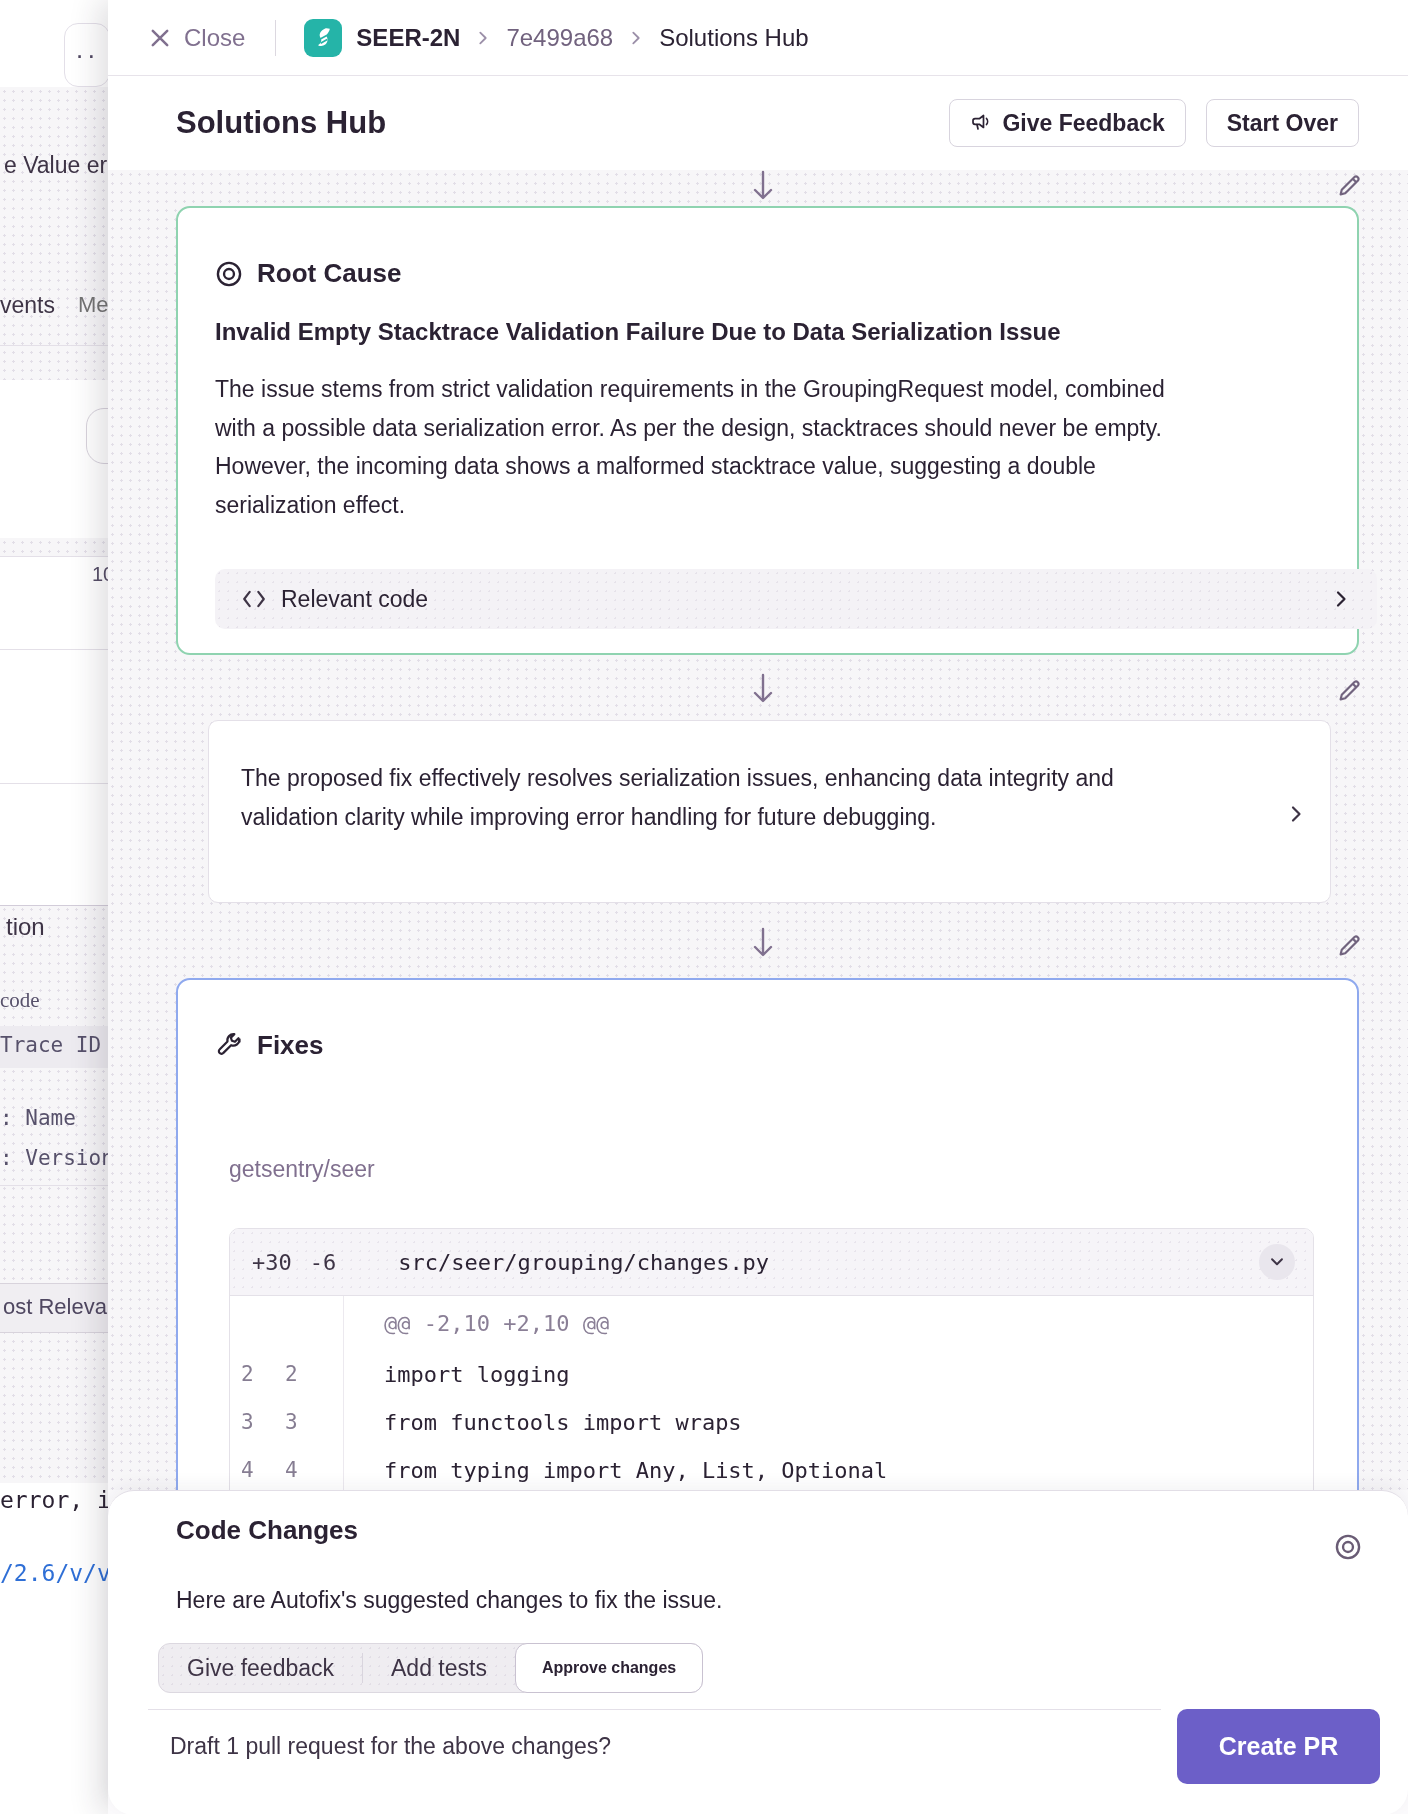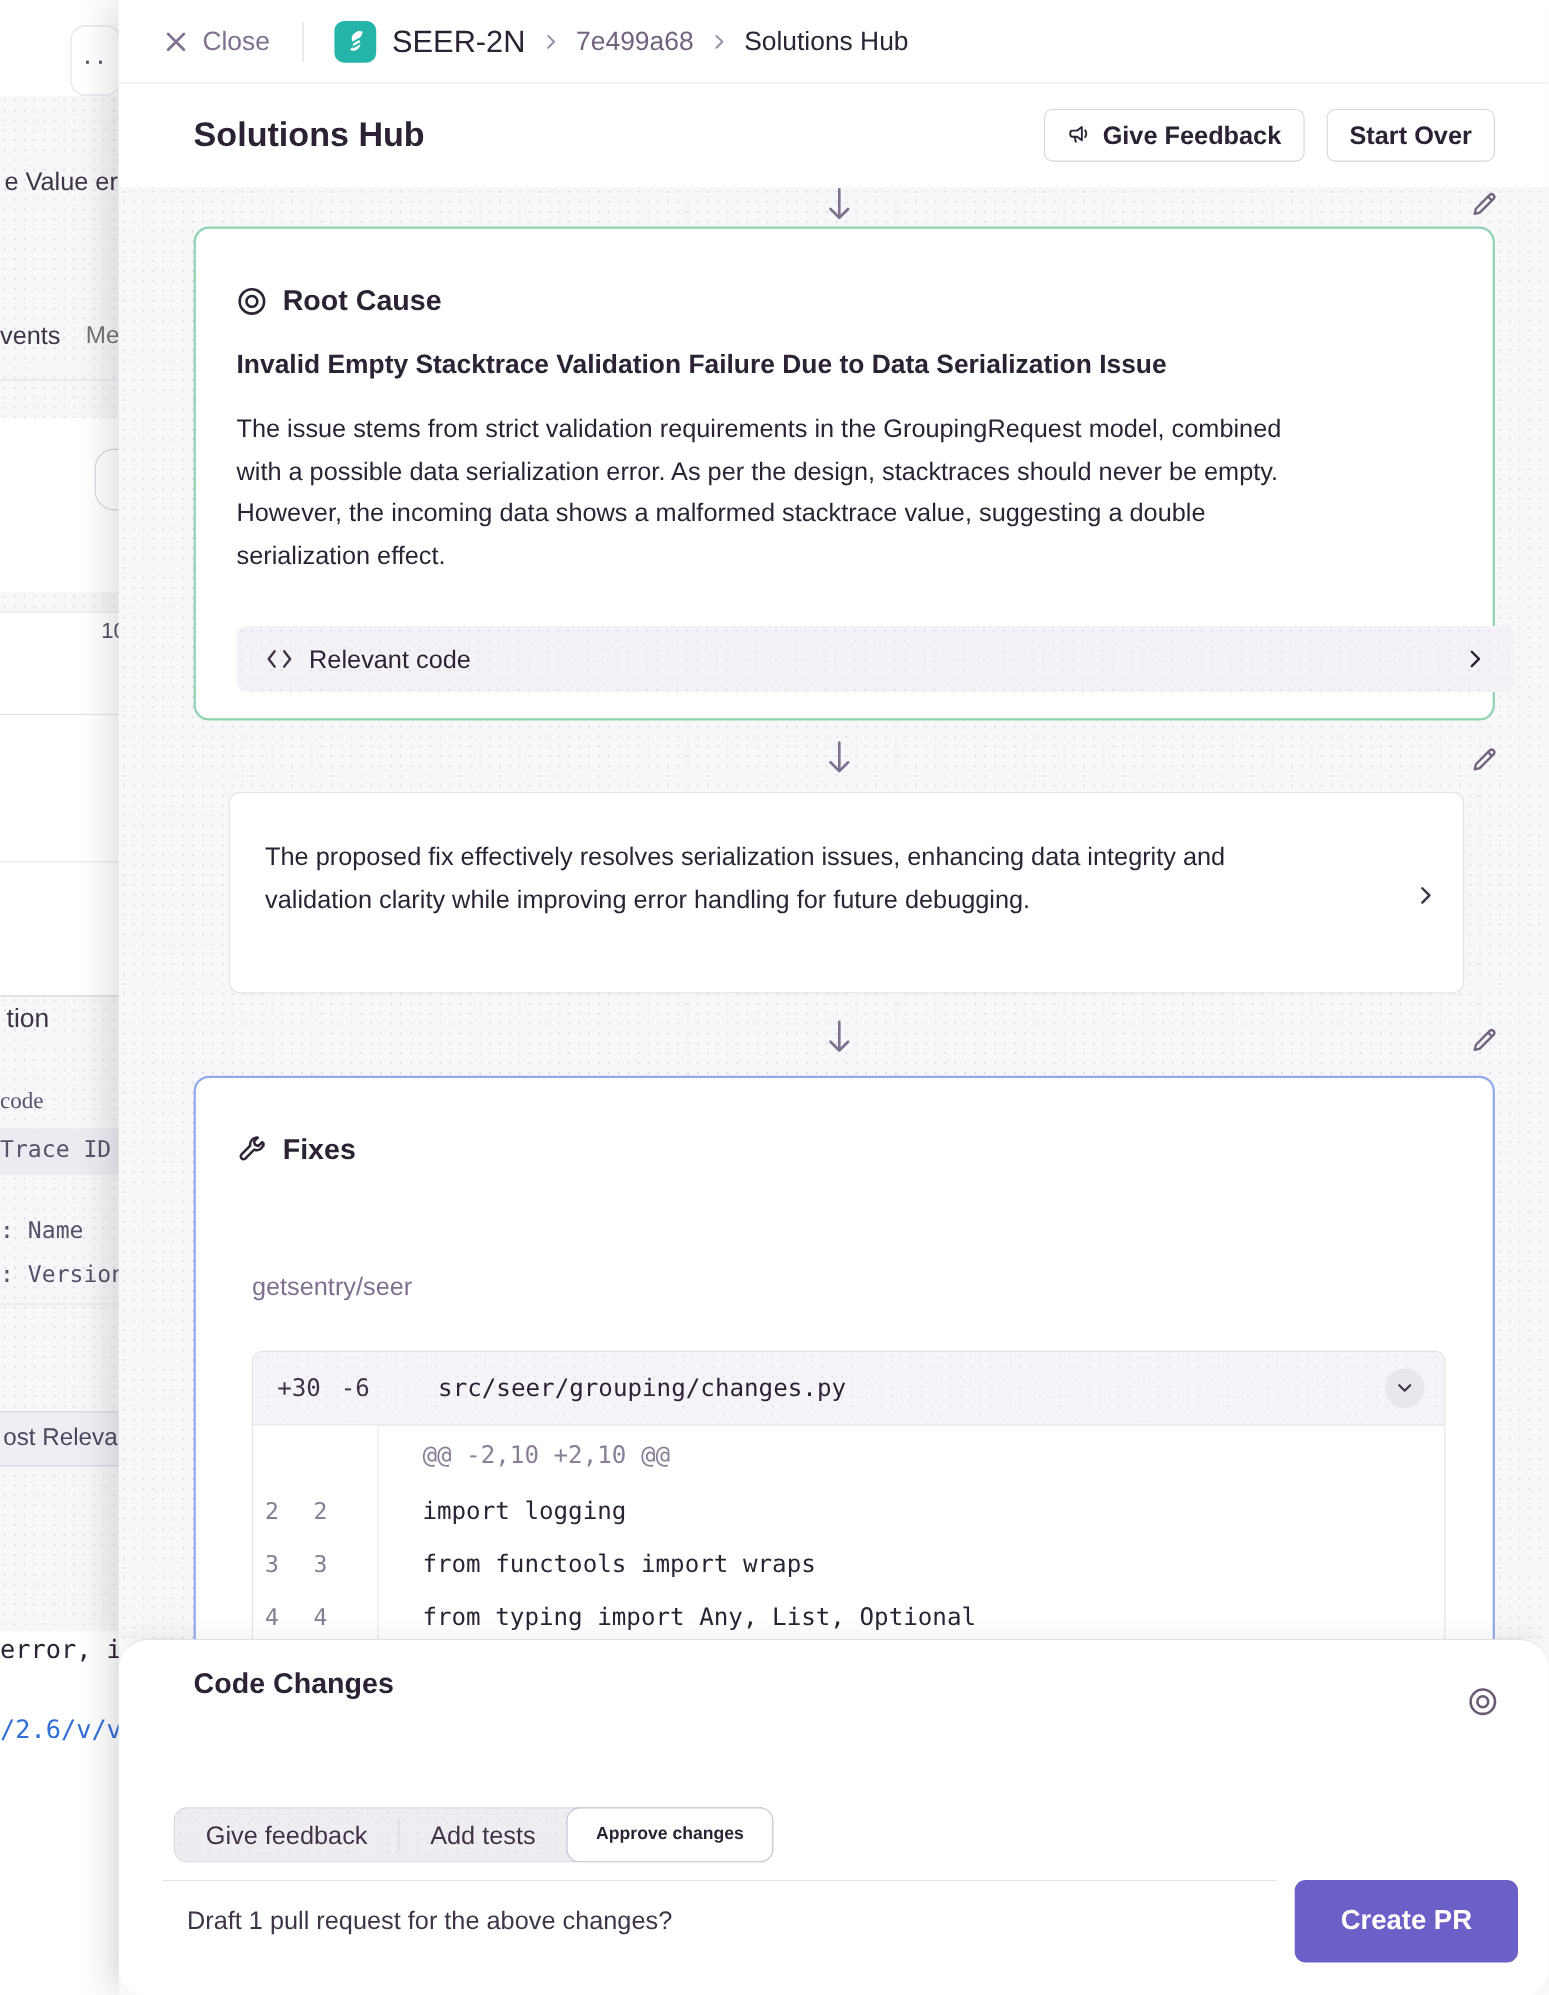--- a/index.html
+++ b/index.html
@@ -109,21 +109,21 @@
           </svg>
         <span style="font-size:24px;color:#80708f;">Close</span>
       </div>
       <div style="width:1px;height:36px;background:#dcd8e0;margin:0 28px 0 30px;"></div>
       <div style="width:38px;height:38px;background:#25b4a8;border-radius:9px;display:flex;align-items:center;justify-content:center;margin-right:14px;">
         <svg width="26" height="26" viewBox="0 0 24 24">
             <path d="M14.5 3c-5 2-7 6-4.4 9.4C11 15 10 17 7.4 18.6c3.6 2.2 8.2-.3 8.7-4 .3-2-.4-3.6-1.5-5.1 2-1.5 3.2-3.6 3.7-6-1.5-.4-2.7-.7-3.8-.5z" fill="#ffffff"></path>
             <path d="M8.2 13.6l7.2-4M9.8 16.9l6.1-3.6" stroke="#25b4a8" stroke-width="1.6"></path>
           </svg>
       </div>
-      <span style="font-size:28px;font-weight:400;color:#2b2233;cursor:pointer;">SEER-2N</span>
+      <span style="font-size:24px;font-weight:700;color:#2b2233;cursor:pointer;">SEER-2N</span>
       <svg width="18" height="18" viewBox="0 0 20 20" style="margin:0 14px;">
           <path d="M7 4 l6 6 -6 6" stroke="#9b8fa8" stroke-width="2" fill="none" stroke-linecap="round" stroke-linejoin="round"></path>
         </svg>
       <span style="font-size:24px;color:#71627e;cursor:pointer;">7e499a68</span>
       <svg width="18" height="18" viewBox="0 0 20 20" style="margin:0 14px;">
           <path d="M7 4 l6 6 -6 6" stroke="#9b8fa8" stroke-width="2" fill="none" stroke-linecap="round" stroke-linejoin="round"></path>
         </svg>
       <span style="font-size:24px;color:#2b2233;">Solutions Hub</span>
     </div>
 
@@ -247,20 +247,21 @@
         </div>
       </div>
     </div>
 
     <div id="footer" class="abs">
       <span style="position:absolute;left:68px;top:24px;font-size:26px;font-weight:700;color:#2b2233;">Code Changes</span>
       <svg style="position:absolute;left:1226px;top:42px;" width="28" height="28" viewBox="0 0 26 26">
           <circle cx="13" cy="13" r="10.3" stroke="#6a5c75" stroke-width="2.2" fill="none"></circle>
           <circle cx="13" cy="13" r="4.6" stroke="#6a5c75" stroke-width="2.2" fill="none"></circle>
         </svg>
+      <span style="position:absolute;left:68px;top:96px;font-size:23px;color:#2b2233;">Here are Autofix's suggested changes to fix the issue.</span>
 
       <div id="segctl" style="left:50px;top:152px;">
         <span class="seg">Give feedback</span>
         <div class="seg-div"></div>
         <span class="seg">Add tests</span>
         <div class="seg-sel">
           <span>Approve changes</span>
         </div>
       </div>
 

